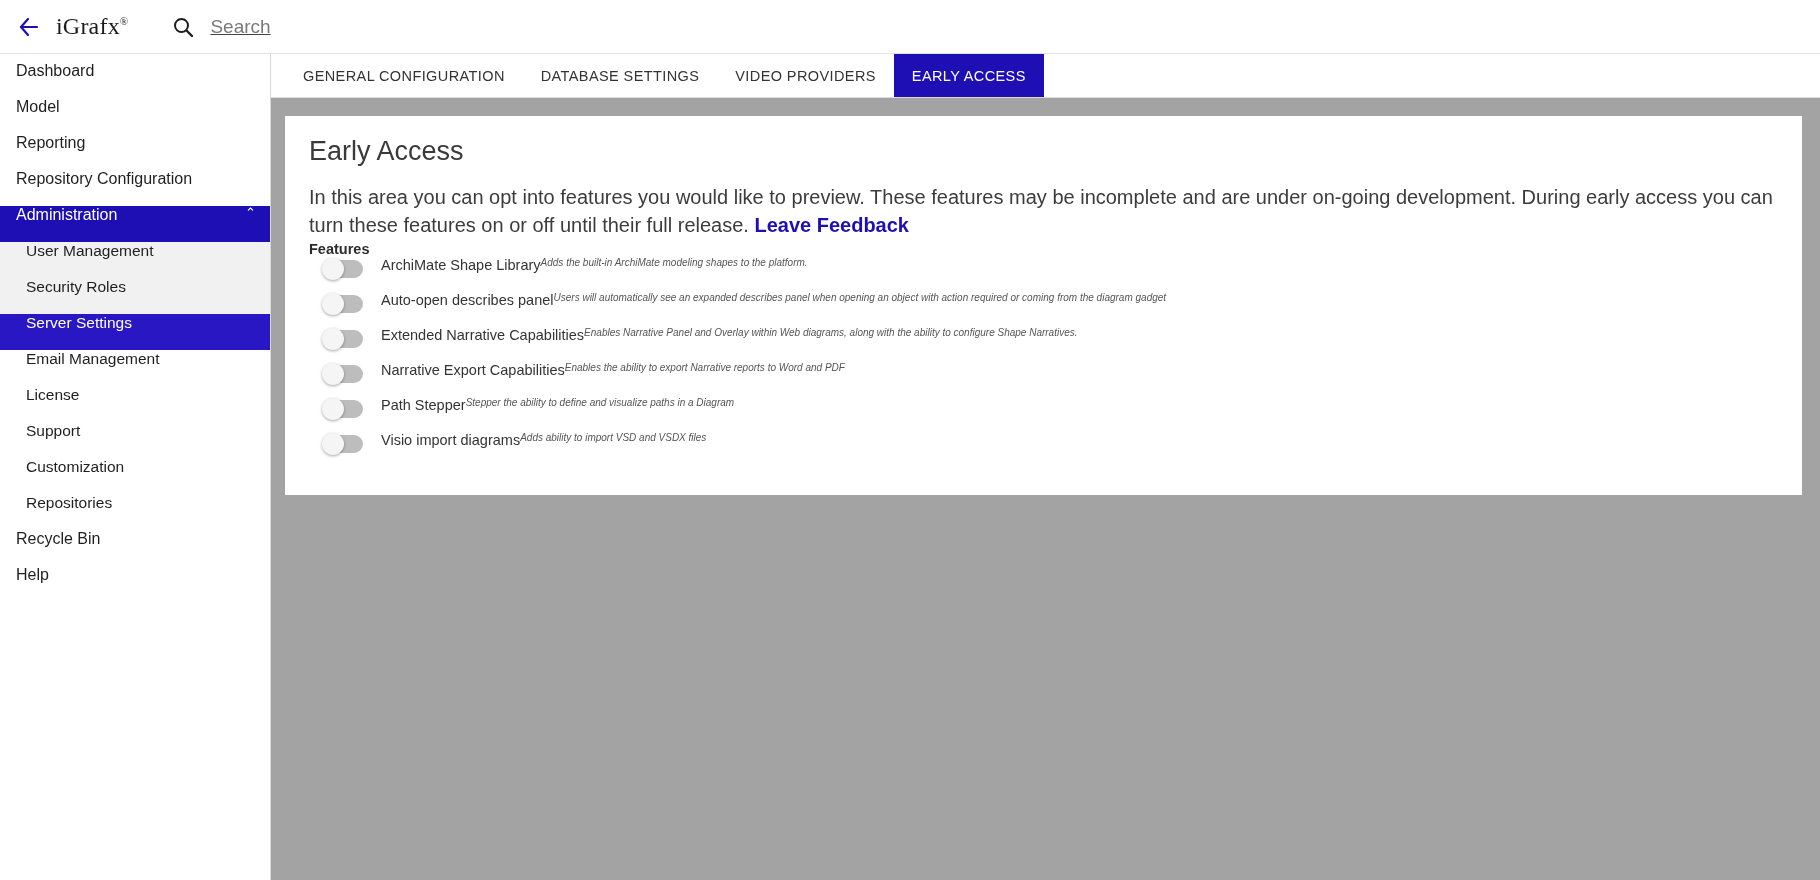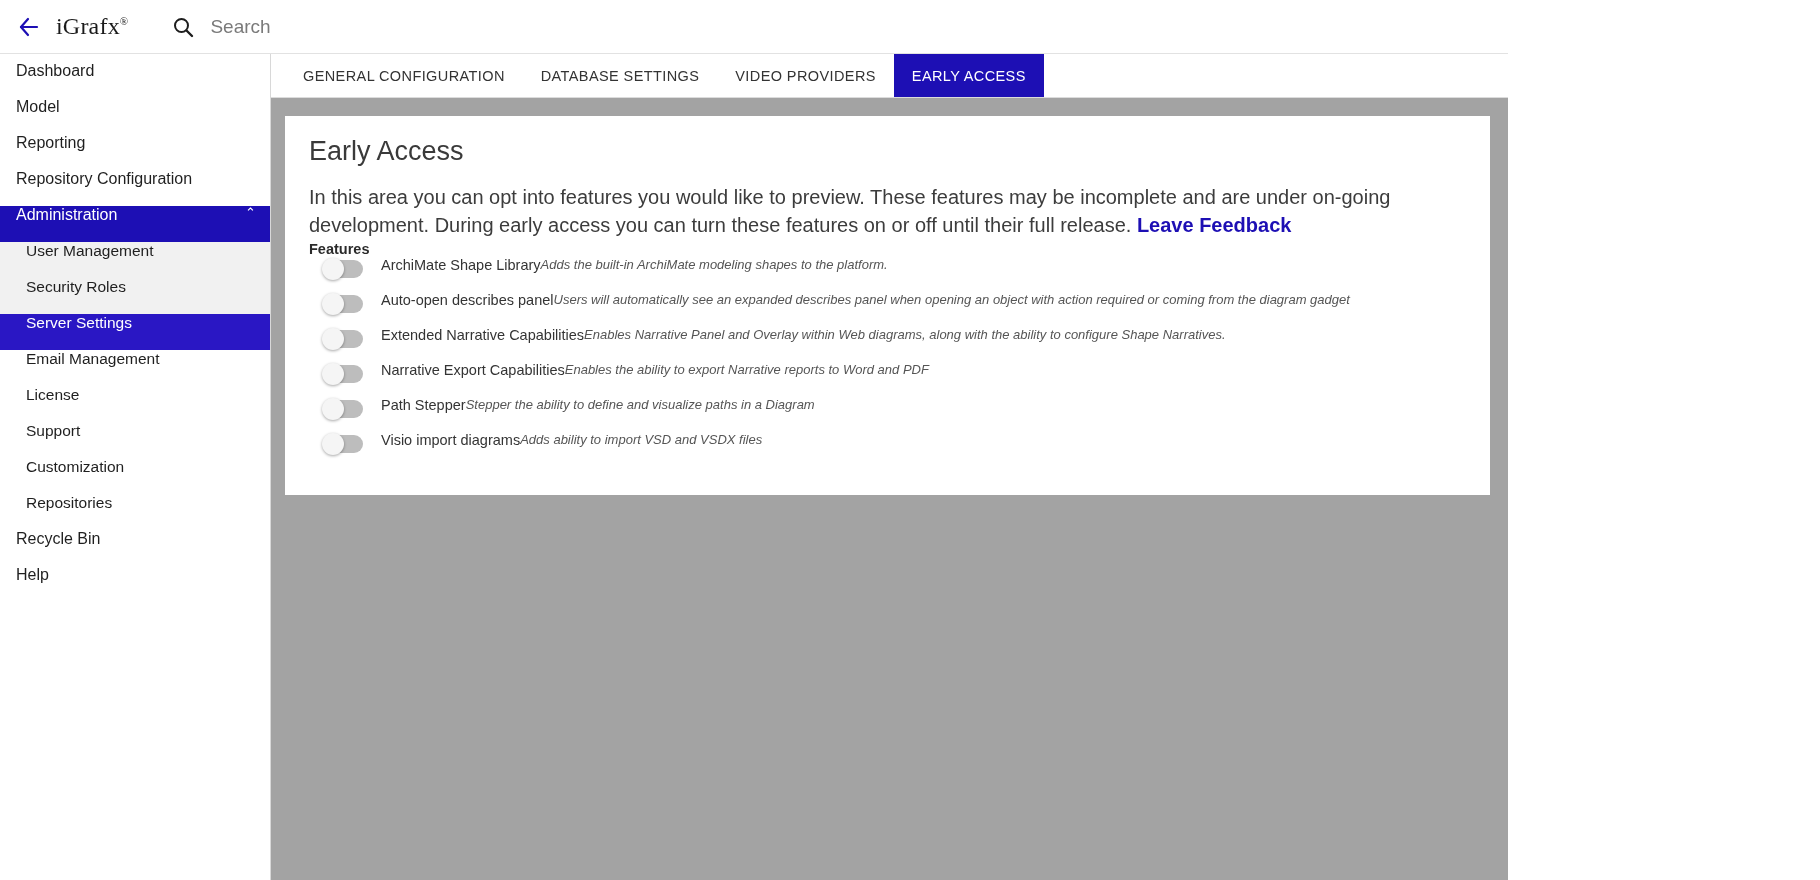--- a/index.html
+++ b/index.html
@@ -7,21 +7,21 @@
     margin: 0;
     padding: 0;
     width: 1820px;
     height: 880px;
     background: #ffffff;
     font-family: "Liberation Sans", sans-serif;
     overflow: hidden;
   }
   .app {
     position: relative;
-    width: 1508px;
+    width: 1820px;
     height: 880px;
     background: #ffffff;
     display: flex;
     flex-direction: column;
   }
 
   
   .topbar {
     height: 54px;
     min-height: 54px;
@@ -67,20 +67,21 @@
     margin-right: 12px;
   }
   .search-input {
     border: none;
     outline: none;
     font-size: 19px;
     color: #444;
     font-family: "Liberation Sans", sans-serif;
     width: 380px;
     background: transparent;
+    text-decoration: underline;
   }
   .search-input::placeholder { color: #7a7a7a; }
 
   
   .body {
     flex: 1;
     display: flex;
     min-height: 0;
   }
 
@@ -211,21 +212,21 @@
     background: #f5f5f5;
     box-shadow: 0 1px 3px rgba(0,0,0,0.35);
   }
   .feature-text { display: flex; }
   .feature-name {
     font-size: 14.5px;
     color: #343434;
     margin-bottom: 5px;
   }
   .feature-desc {
-    font-size: 13px;
+    font-size: 10px;
     font-style: italic;
     color: #555555;
   }
 
   
   .vscroll {
     position: absolute;
     right: 0;
     top: 0;
     width: 0px;

